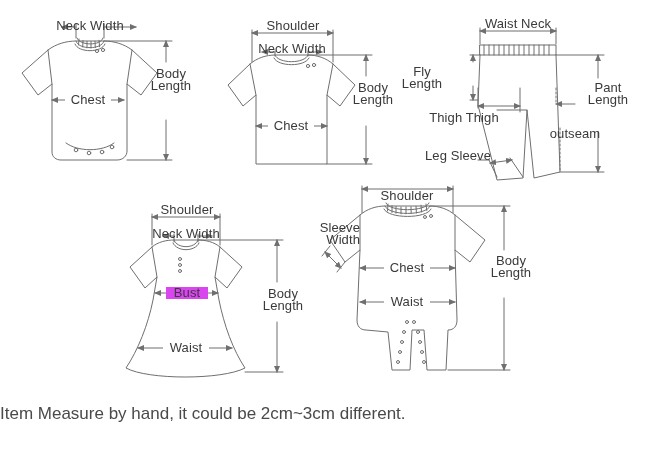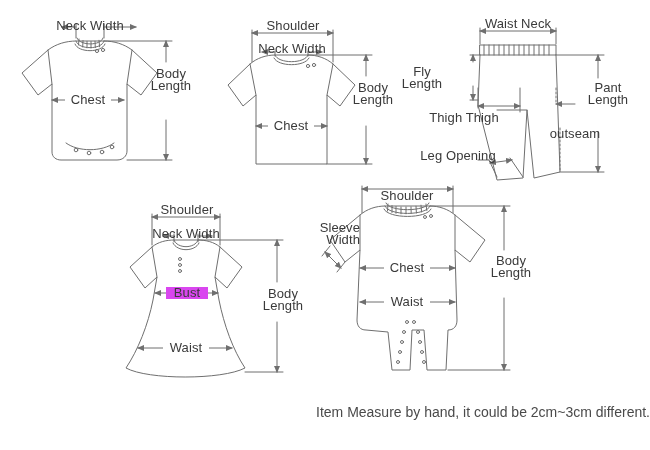--- a/index.html
+++ b/index.html
@@ -19,22 +19,22 @@
     line-height:12px;
     color:#3a3a3a;
     white-space:pre;
     text-align:center;
     letter-spacing:0.1px;
   }
   .footer{
     position:absolute;
     left:0;right:0;
     top:404px;
-    text-align:right;
-    font-size:14px;
+    text-align:left;
+    font-size:17px;
     color:#4a4a4a;
   }
 </style>
 </head>
 <body>
 
 <div id="sheet">
 
   <svg class="diagram" viewBox="0 0 650 450">
     <defs>
@@ -223,21 +223,21 @@
 Length</div>
   <div class="lbl" style="left:268px;top:120px;width:46px;background:#fff;">Chest</div>
 
   <div class="lbl" style="left:474px;top:18px;width:88px;">Waist Neck</div>
   <div class="lbl" style="left:400px;top:66px;width:44px;">Fly
 Length</div>
   <div class="lbl" style="left:586px;top:62px;width:44px;margin-top:20px;">Pant
 Length</div>
   <div class="lbl" style="left:428px;top:112px;width:72px;">Thigh Thigh</div>
   <div class="lbl" style="left:548px;top:128px;width:54px;">outseam</div>
-  <div class="lbl" style="left:420px;top:150px;width:76px;">Leg Opening</div>
+  <div class="lbl" style="left:420px;top:150px;width:76px;">Leg Sleeve</div>
 
   <div class="lbl" style="left:150px;top:204px;width:74px;">Shoulder</div>
   <div class="lbl" style="left:142px;top:228px;width:88px;">Neck Width</div>
   <div class="lbl" style="left:166px;top:287px;width:42px;background:#d946ef;">Bust</div>
   <div class="lbl" style="left:163px;top:342px;width:46px;background:#fff;">Waist</div>
   <div class="lbl" style="left:258px;top:288px;width:50px;">Body
 Length</div>
 
   <div class="lbl" style="left:370px;top:190px;width:74px;">Shoulder</div>
   <div class="lbl" style="left:312px;top:222px;width:48px;text-align:right;">Sleeve

